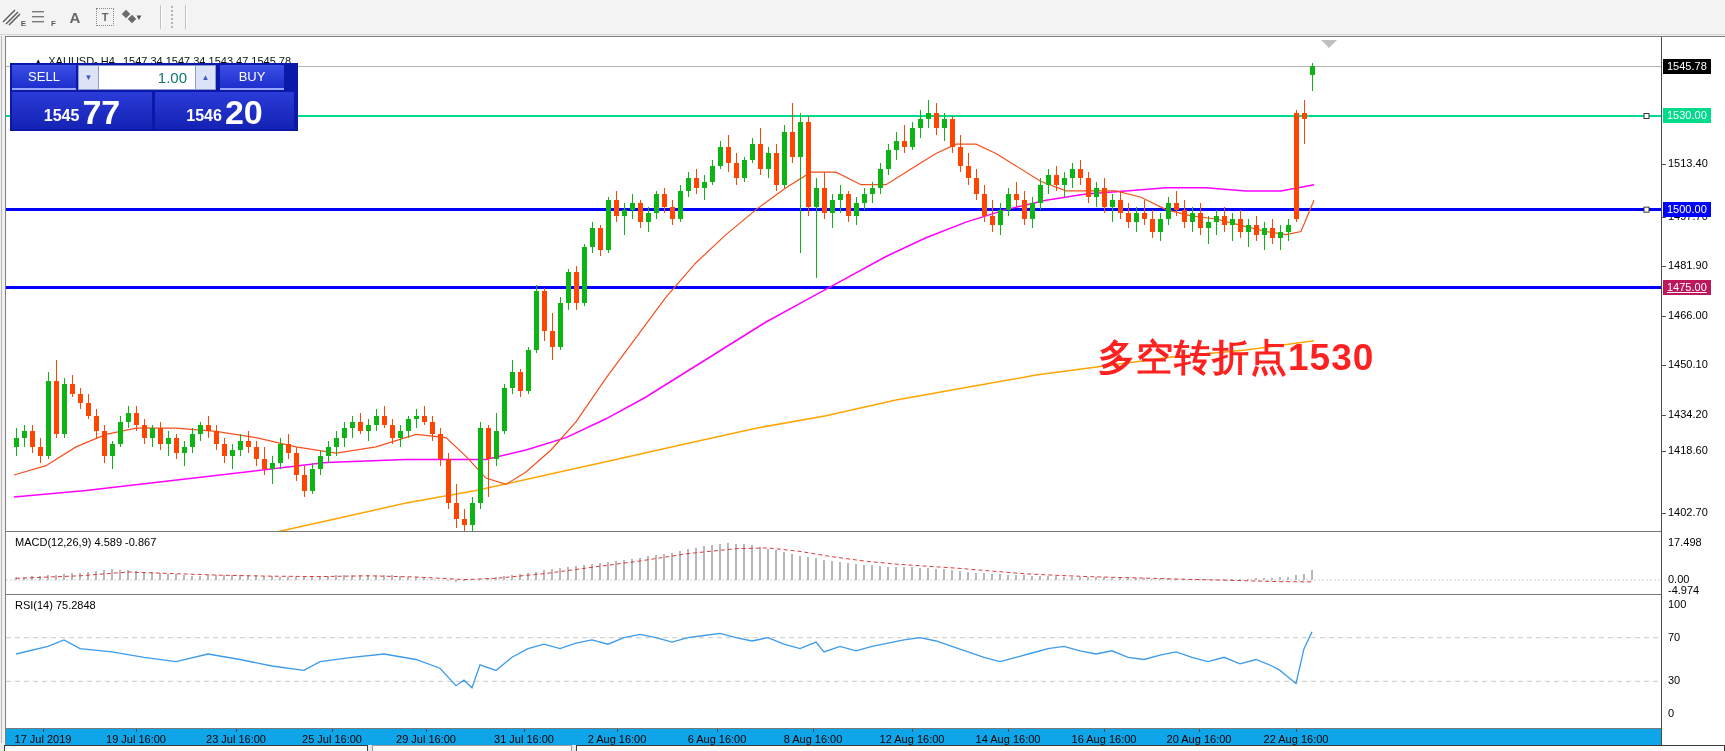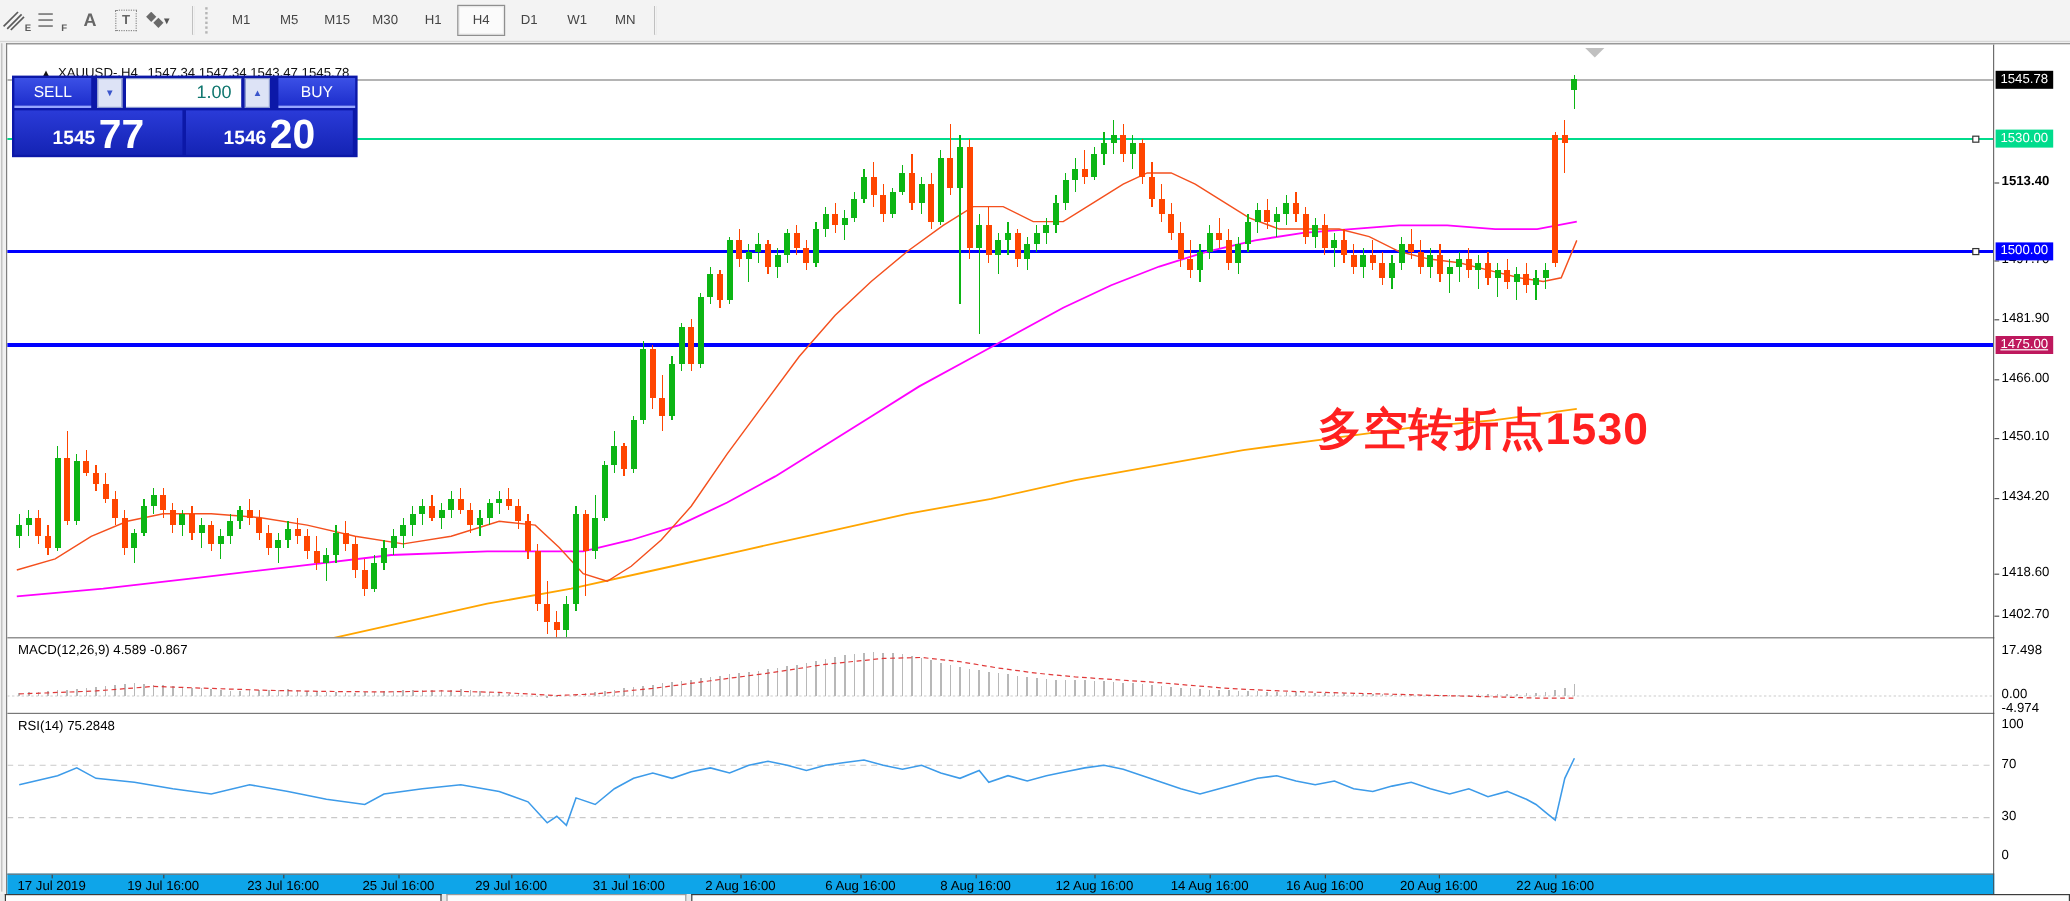--- a/index.html
+++ b/index.html
@@ -32,21 +32,21 @@
   .ptick .tk{position:absolute;left:-6px;top:7px;width:4px;height:1px;background:#555;}
   .pbadge{position:absolute;left:1px;font-size:11px;padding:1px 4px 2px 4px;white-space:nowrap;}
   
   .ind-label{position:absolute;left:9px;font-size:11px;color:#000;white-space:pre;}
   
   .date-axis{position:absolute;left:0;top:691px;width:1720px;height:19px;background:#0ea5e9;border-top:1px solid #787878;}
   .dlabel{position:absolute;top:4px;font-size:11px;color:#000;transform:translateX(-50%);white-space:nowrap;}
   .dtick{position:absolute;top:0;width:1px;height:3px;background:#444;}
   
   .trade{position:absolute;left:4px;top:26px;width:288px;background:#0c18a8;padding:2px;box-sizing:border-box;}
-  .trow1{display:flex;height:25px;justify-content:space-between;}
+  .trow1{display:flex;height:25px;}
   .tbtn{background:linear-gradient(#3b50e6,#1d2ecc);color:#fff;font-size:13px;display:flex;
     align-items:center;justify-content:center;border-bottom:2px solid #97a6ff;box-sizing:border-box;}
   .sellb{width:64px;margin-right:2px;}
   .buyb{width:64px;margin-left:4px;}
   .spin{width:21px;background:#dde3f6;border:1px solid #8c9ad0;box-sizing:border-box;display:flex;
     align-items:center;justify-content:center;font-size:8px;color:#3a55cc;}
   .vol{width:96px;background:#fff;border:1px solid #8c9ad0;border-left:none;border-right:none;
     box-sizing:border-box;font-size:15px;color:#0f766e;text-align:right;padding-right:8px;outline:none;
     font-family:"Liberation Sans",sans-serif;}
   .trow2{display:flex;margin-top:2px;height:37px;}
@@ -99,31 +99,20 @@
       <svg width="18" height="14" viewBox="0 0 18 14">
           <g fill="#6a6a6a">
         <rect x="2" y="1" width="6" height="6" transform="rotate(45 5 4)"></rect>
             <rect x="8" y="6" width="6" height="6" transform="rotate(45 11 9)"></rect>
           </g>
         </svg>
       <span style="font-size:8px;color:#555;margin-left:2px;">▼</span>
     </div>
     <div class="tool-sep"></div>
     <div class="tool-handle"></div>
-    <div id="tf-holder" style="display:flex;align-items:center;">
-        <div class="tf-btn">M1</div>
-        <div class="tf-btn">M5</div>
-        <div class="tf-btn">M15</div>
-        <div class="tf-btn">M30</div>
-        <div class="tf-btn">H1</div>
-        <div class="tf-btn active">H4</div>
-        <div class="tf-btn">D1</div>
-        <div class="tf-btn">W1</div>
-        <div class="tf-btn">MN</div>
-      </div>
     <div class="tool-sep"></div>
   </div>
 
   <div class="outerline"></div>
 
   <div class="chart-window">
 
     <div class="header-line">
       <span class="tri">▲</span><span>XAUUSD-,H4</span><span class="qt">1547.34 1547.34 1543.47 1545.78</span>
     </div>
@@ -697,27 +686,27 @@
         <div class="dlabel" style="left: 1098px;">16 Aug 16:00</div>
         <div class="dtick" style="left: 1193px;"></div>
         <div class="dlabel" style="left: 1193px;">20 Aug 16:00</div>
         <div class="dtick" style="left: 1290px;"></div>
         <div class="dlabel" style="left: 1290px;">22 Aug 16:00</div>
       </div>
 
     <div class="vborder" style="left:1655px;height:710px;"></div>
 
     <div class="axis-col" id="axis-col">
-        <div class="ptick" style="top: 108px; font-weight: bold;"><span class="tk"></span>1513.40</div>
+        <div class="ptick" style="top: 120px;"><span class="tk"></span>1513.40</div>
         <div class="ptick" style="top: 172.827px;"><span class="tk"></span>1497.70</div>
         <div class="ptick" style="top: 222.155px;"><span class="tk"></span>1481.90</div>
         <div class="ptick" style="top: 271.795px;"><span class="tk"></span>1466.00</div>
         <div class="ptick" style="top: 321.434px;"><span class="tk"></span>1450.10</div>
         <div class="ptick" style="top: 371.074px;"><span class="tk"></span>1434.20</div>
-        <div class="ptick" style="top: 434px;"><span class="tk"></span>1418.60</div>
+        <div class="ptick" style="top: 407px;"><span class="tk"></span>1418.60</div>
         <div class="ptick" style="top: 469.417px;"><span class="tk"></span>1402.70</div>
         <div class="pbadge" style="top: 21.7214px; background: rgb(0, 0, 0); color: rgb(255, 255, 255);">1545.78</div>
         <div class="pbadge" style="top: 70.9866px; background: rgb(0, 220, 140); color: rgb(255, 255, 255);">1530.00</div>
         <div class="pbadge" style="top: 164.647px; background: rgb(0, 0, 255); color: rgb(255, 255, 255);">1500.00</div>
         <div class="pbadge" style="top: 242.697px; background: #be185d; color: rgb(255, 255, 255); text-decoration: underline;">1475.00</div>
         <div class="ptick" style="top: 498.992px;">17.498</div>
         <div class="ptick" style="top: 536px;">0.00</div>
         <div class="ptick" style="top: 546.52px;">-4.974</div>
         <div class="ptick" style="top: 561px;">100</div>
         <div class="ptick" style="top: 593.7px;">70</div>

